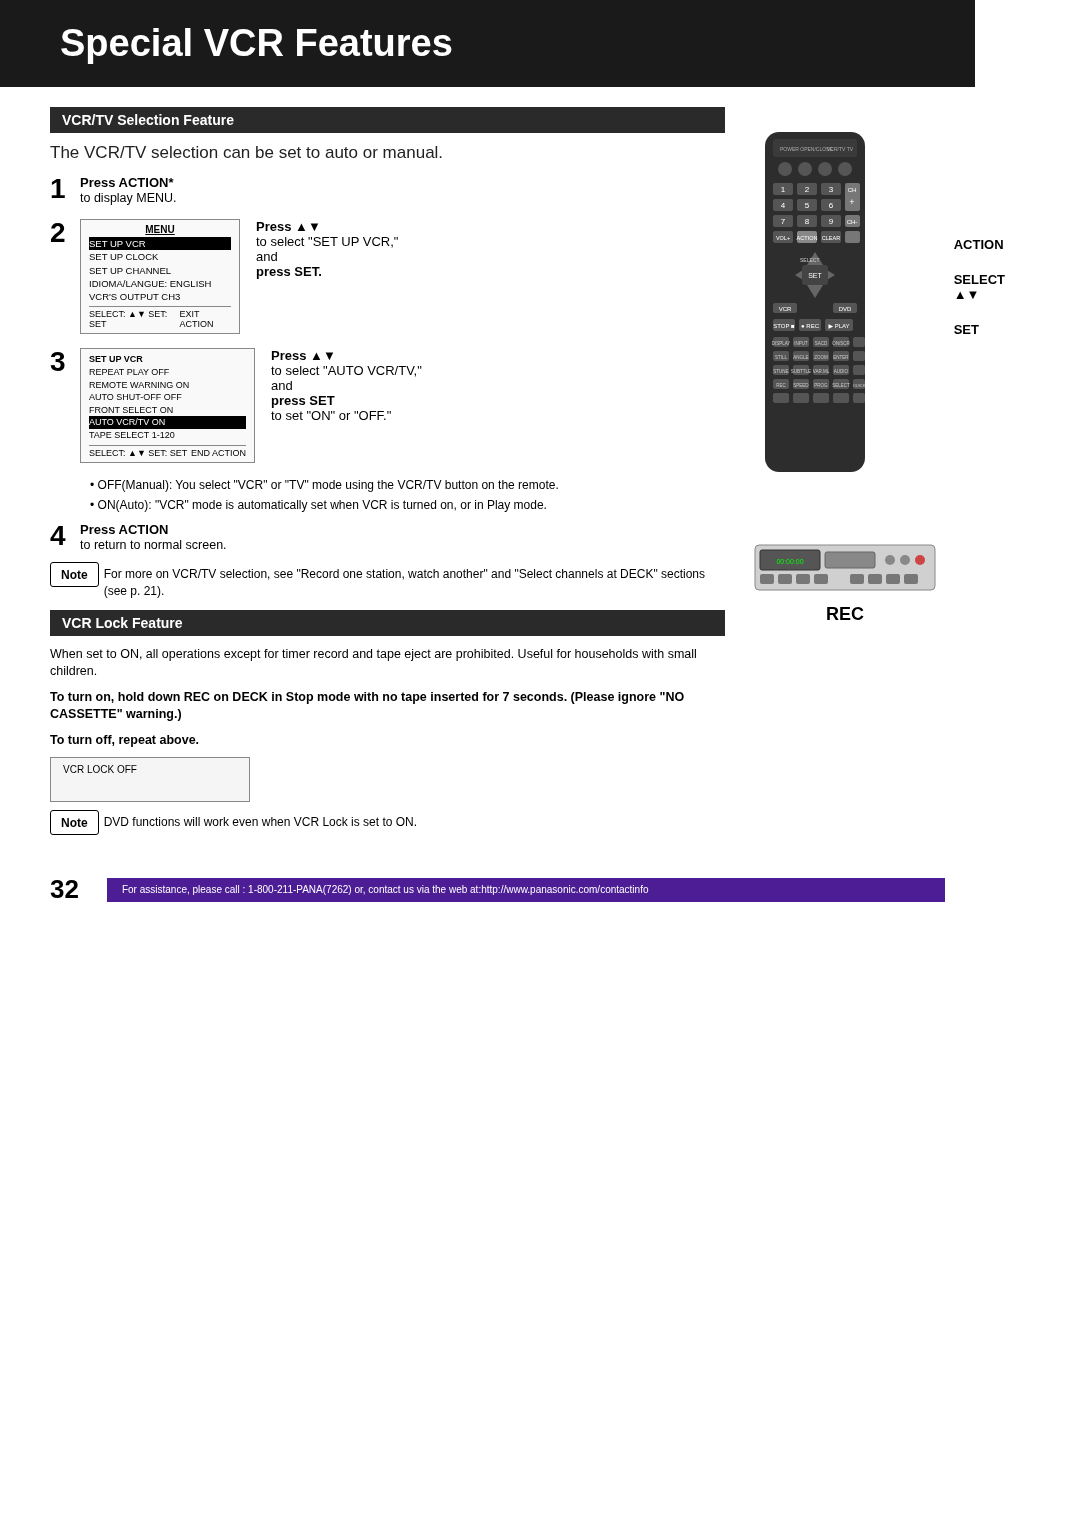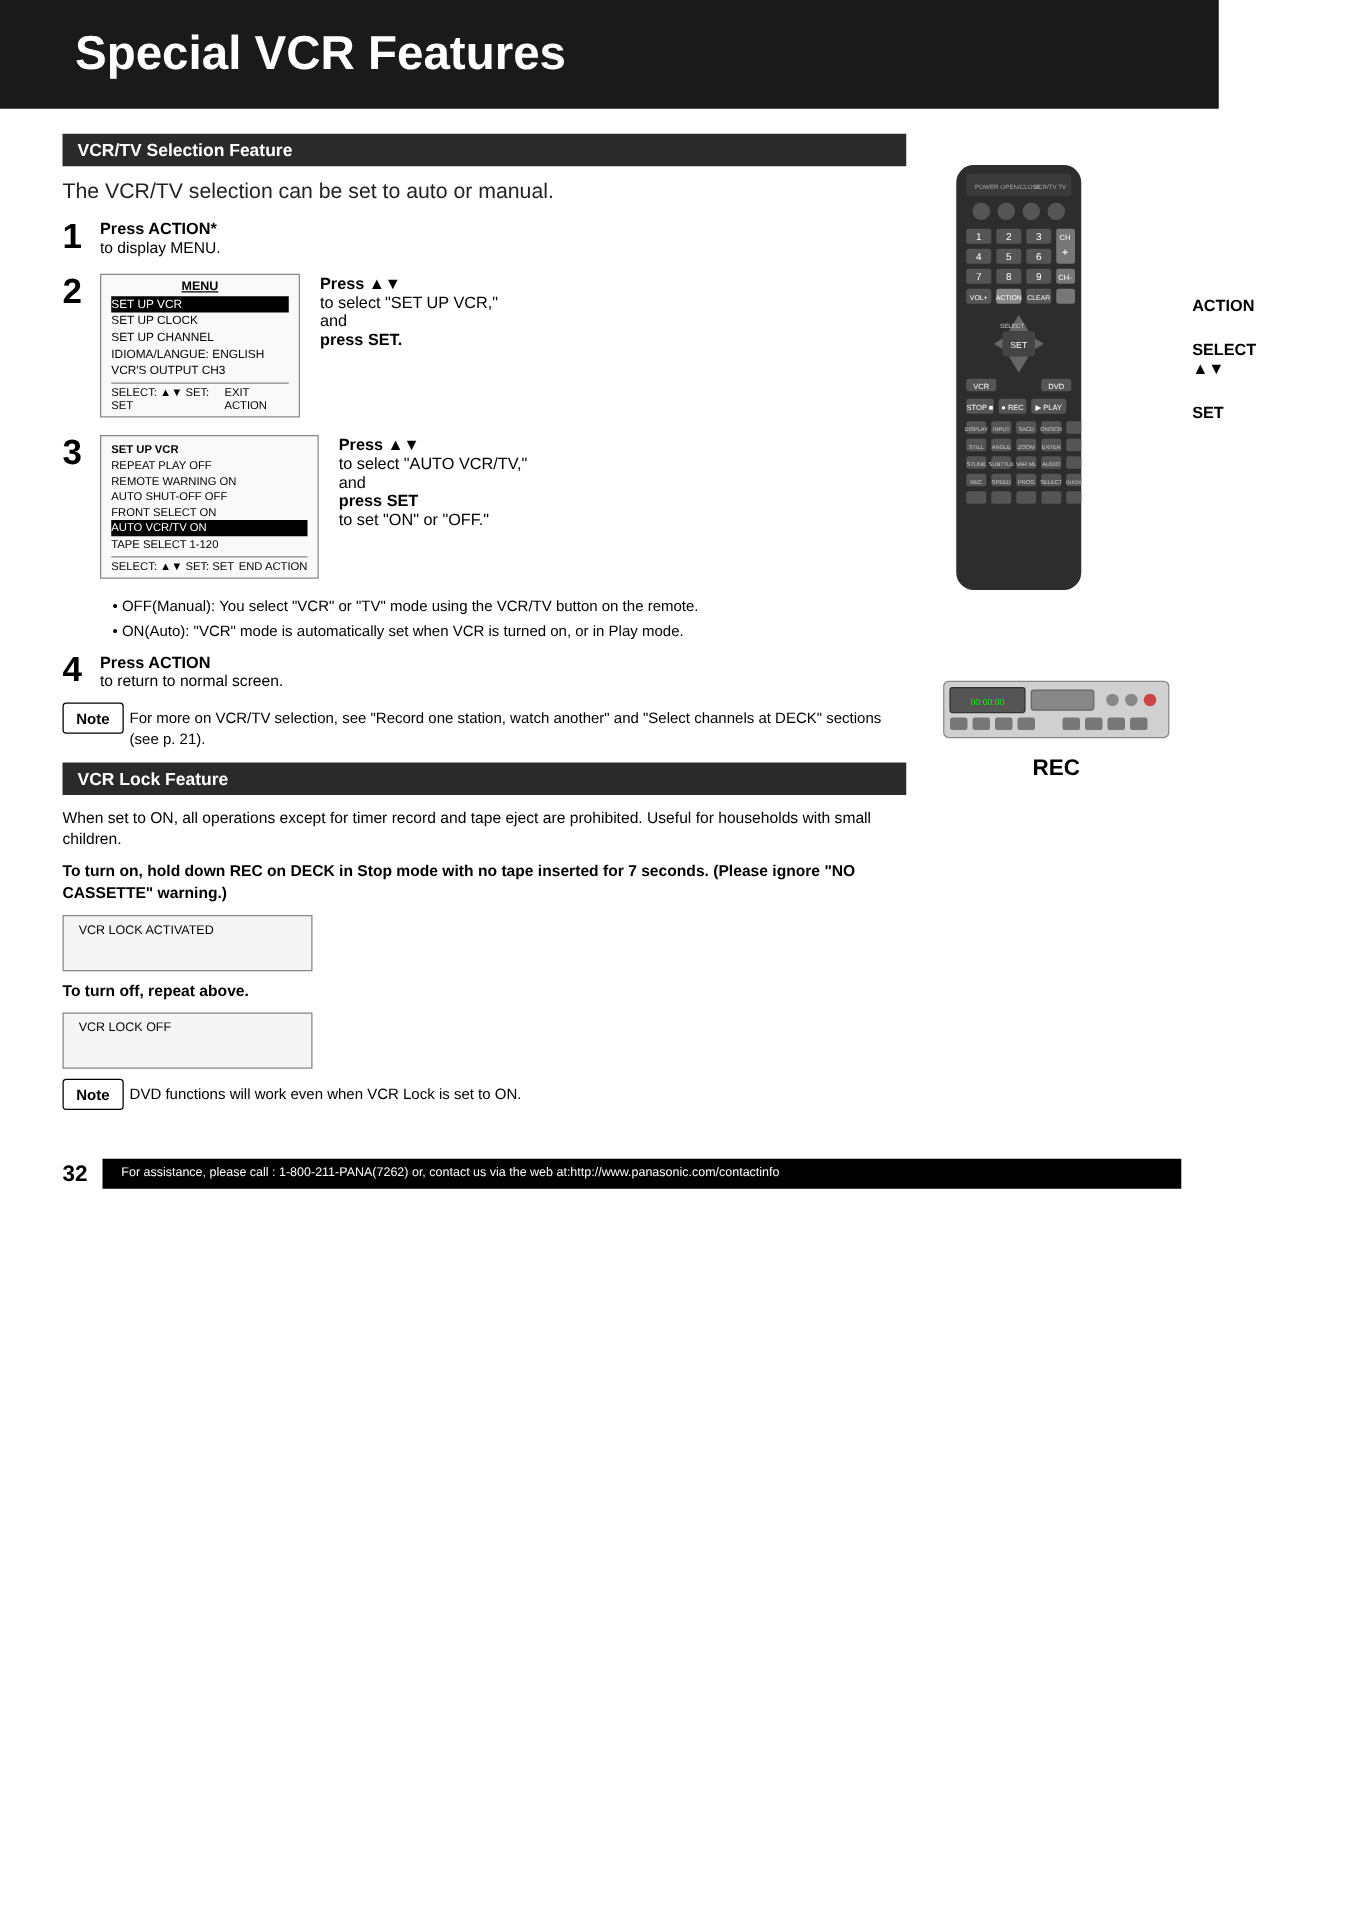--- a/index.html
+++ b/index.html
@@ -219,32 +219,33 @@
 
     .footer-row {
       display: flex;
       align-items: center;
       padding: 5px 30px 5px 50px;
       background: #fff;
       margin-top: 20px;
     }
 
     .page-num-box {
-      font-size: 18px;
+      font-size: 26px;
       font-weight: bold;
       margin-right: 12px;
     }
 
     .footer-notice {
-      background: #000000;
+      background: #4c1d95;
       color: #fff;
       font-size: 10px;
       padding: 5px 15px;
       flex: 1;
       line-height: 1.4;
+      margin-left: 16px;
     }
   </style>
 </head>
 <body>
 
 <div class="page-container">
 
   <div class="title-bar">
     <h1>Special VCR Features</h1>
   </div>
@@ -345,23 +346,20 @@
 
       <div class="vcr-lock-section">
         <div class="section-header">VCR Lock Feature</div>
 
         <p class="lock-desc">When set to ON, all operations except for timer record and tape eject are prohibited. Useful for households with small children.</p>
 
         <p class="lock-desc">
           <span style="font-weight:bold;">To turn on, hold down REC on DECK in Stop mode with no tape inserted for 7 seconds. (Please ignore "NO CASSETTE" warning.)</span>
         </p>
 
-        <div class="screen-box">
-          <span>VCR LOCK ACTIVATED</span>
-        </div>
 
         <p class="lock-desc">
           <strong>To turn off, repeat above.</strong>
         </p>
 
         <div class="screen-box">
           <span>VCR LOCK OFF</span>
         </div>
 
 

